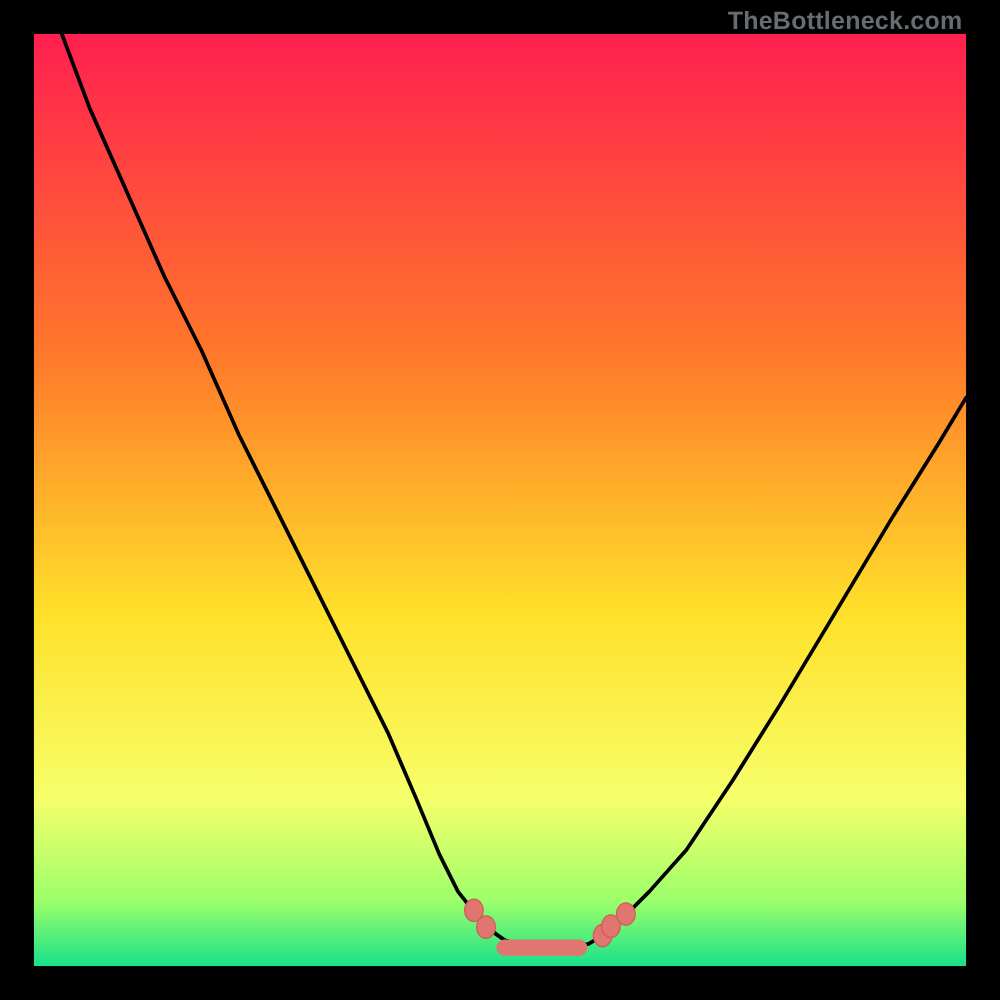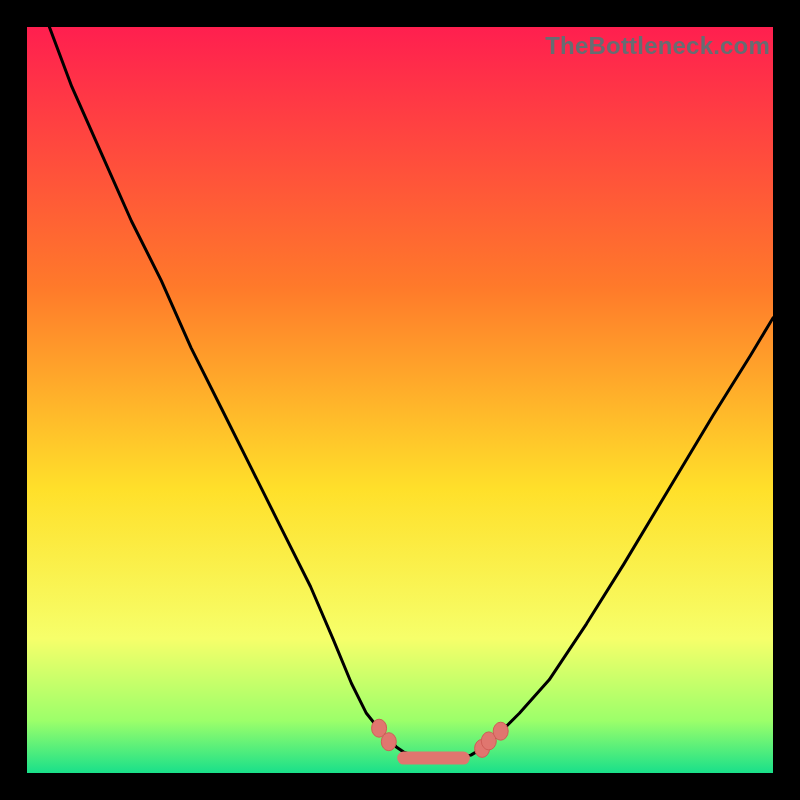--- a/index.html
+++ b/index.html
@@ -23,26 +23,25 @@
     position: absolute;
     left: 0;
     top: 0;
     width: 746px;
     height: 746px;
   }
   .watermark {
     position: absolute;
     top: 6px;
     right: 30px;
-    font-size: 24px;
+    font-size: 20px;
     font-weight: 600;
     color: #666d72;
     letter-spacing: 0.2px;
     user-select: none;
-    margin-top: 26px;
   }
   svg { display: block; }
 </style>
 </head>
 <body>
 
 <div class="frame">
   <svg class="plot-area" viewBox="0 0 746 746" width="746" height="746" preserveAspectRatio="none">
     <defs>
       <linearGradient id="bg-grad" x1="0" y1="0" x2="0" y2="1">

